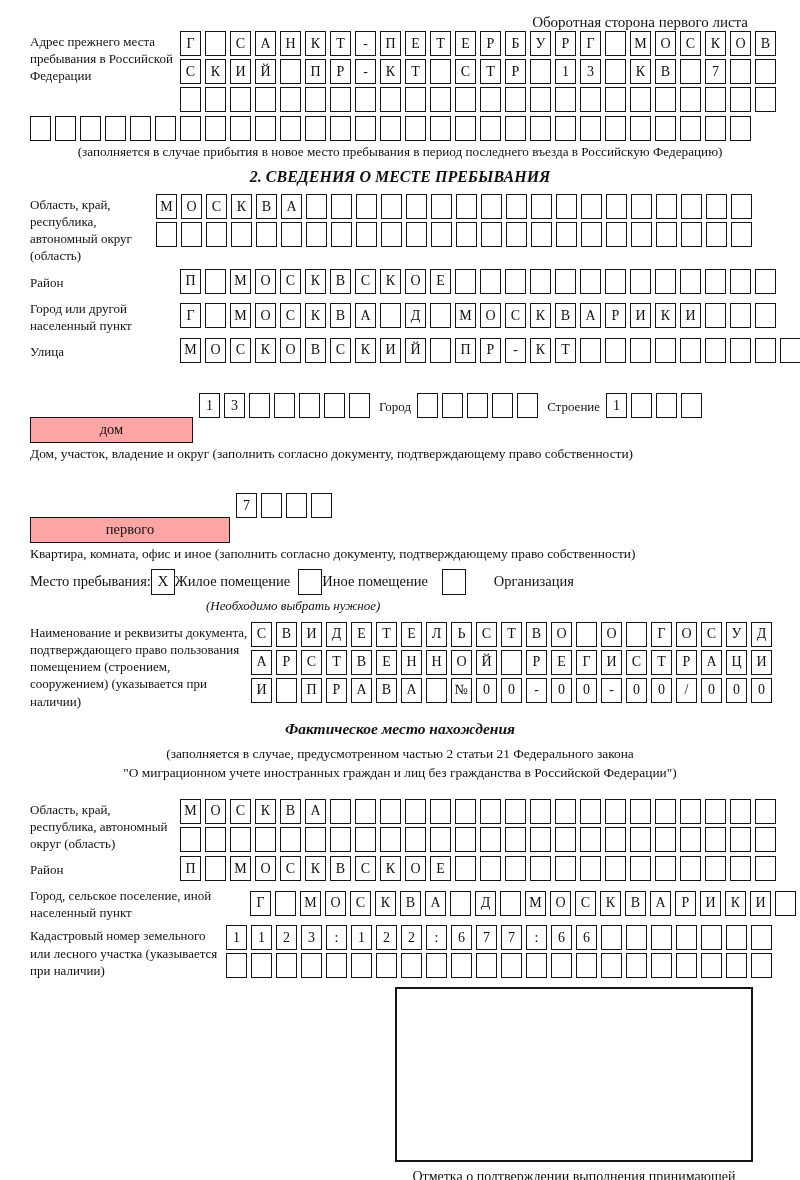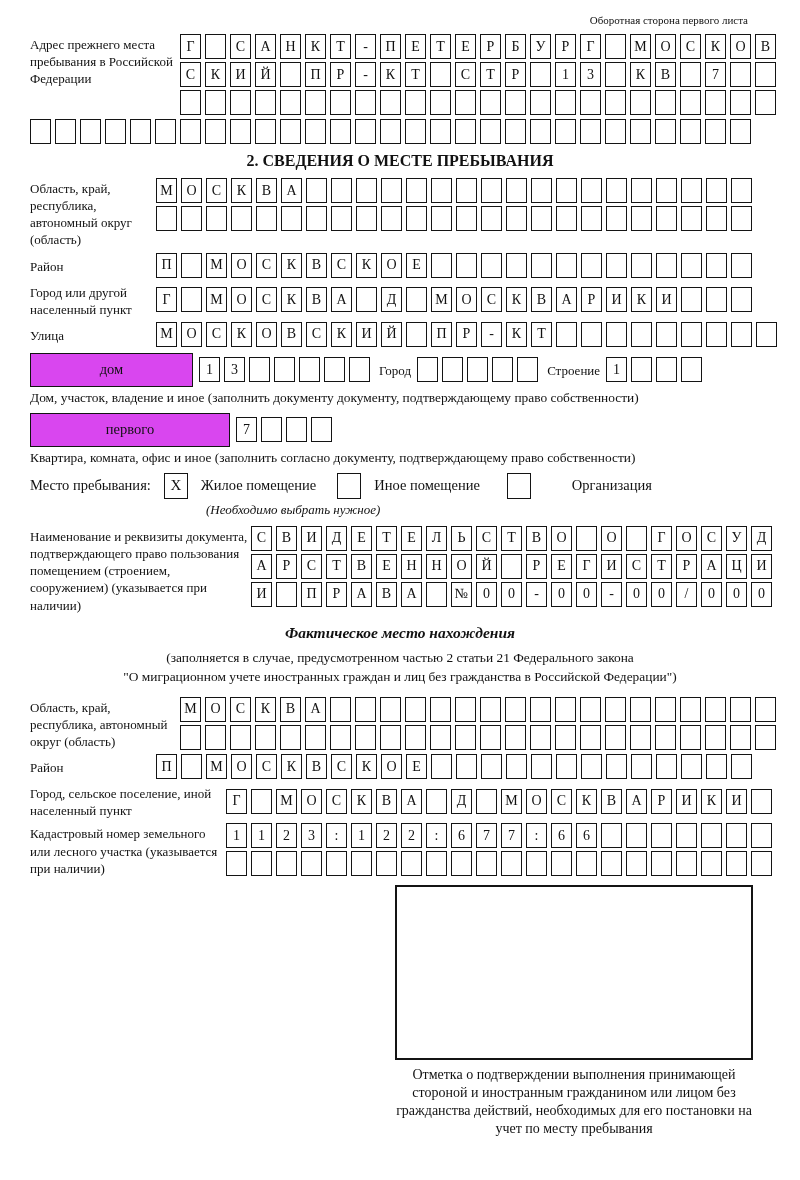--- a/index.html
+++ b/index.html
@@ -4,60 +4,60 @@
 <style>
   * { margin: 0; padding: 0; box-sizing: border-box; }
   html, body { background: #ffffff; }
   body {
     width: 800px;
     font-family: "Liberation Serif", "DejaVu Serif", serif;
     color: #111;
   }
   .page { width: 800px; min-height: 1180px; padding: 14px 30px 10px 30px; background: #fff; }
 
-  .header-note { text-align: right; font-size: 11px; padding-right: 22px; margin-bottom: 8px; }
+  .header-note { text-align: right; font-size: 15px; padding-right: 22px; margin-bottom: 0; }
 
   .frow { display: flex; align-items: flex-start; margin-bottom: 4px; }
-  .frow.center { align-items: center; }
+  .frow.center { align-items: center; gap: 24px; }
   .lbl { font-size: 13px; line-height: 1.32; flex: 0 0 auto; padding-top: 2px; }
   .w145 { width: 150px; }
   .w120 { width: 126px; }
   .w190 { width: 196px; }
   .w215 { width: 221px; }
 
   .boxcol { display: flex; flex-direction: column; gap: 3px; }
   .boxrow { display: flex; gap: 4px; }
   .cbox {
     width: 21px; height: 25px;
     border: 1.7px solid #141414;
     display: inline-flex; align-items: center; justify-content: center;
     font-size: 14px; line-height: 1; background: #fff;
   }
 
   .note-c { text-align: center; font-size: 13.2px; margin: 3px 0 6px 0; }
-  .h2 { text-align: center; font-weight: bold; font-size: 16px; margin: 8px 0 8px 0; }
+  .h2 { text-align: center; font-weight: bold; font-size: 16px; margin: 8px 0 8px 0; font-style: italic; }
   .h3 { text-align: center; font-weight: bold; font-size: 15.5px; margin: 10px 0 6px 0; font-style: italic; }
 
   .bigbox {
-    border: 1.7px solid #141414; height: 34px;
+    border: 1.7px solid #141414; height: 26px;
     display: inline-flex; align-items: center; justify-content: center;
-    font-size: 14.5px; background: #d946ef;
+    font-size: 14.5px; background: #fca5a5; margin-top: 48px;
   }
   .inline-row { display: flex; align-items: center; margin-bottom: 3px; }
   .cap { font-size: 13.4px; margin: 2px 0 7px 0; }
 
   .chk {
     width: 24px; height: 26px; border: 1.7px solid #141414;
     display: inline-flex; align-items: center; justify-content: center;
     font-size: 15px; background: #fff;
   }
-  .stay-line { display: flex; align-items: center; gap: 13px; font-size: 14.5px; margin-top: 6px; }
+  .stay-line { display: flex; align-items: center; gap: 0; font-size: 14.5px; margin-top: 6px; }
   .stay-note { font-size: 13px; margin: 3px 0 8px 176px; font-style: italic; }
 
-  .sub-note { text-align: center; font-size: 13.4px; line-height: 1.45; margin-bottom: 10px; }
+  .sub-note { text-align: center; font-size: 13.4px; line-height: 1.45; margin-bottom: 16px; }
 
   .stamp-wrap { margin-left: 365px; width: 358px; margin-top: 8px; }
   .stamp-box { width: 358px; height: 175px; border: 2px solid #141414; background: #fff; }
   .stamp-caption { text-align: center; font-size: 14px; line-height: 1.3; margin-top: 6px; }
 
   .mt6 { margin-top: 6px; }
   .gap6 { width: 6px; flex: 0 0 6px; }
   .gap8 { width: 9px; flex: 0 0 9px; }
 </style>
 </head>
@@ -174,20 +174,21 @@
       <span class="cbox"></span>
       <span class="cbox"></span>
       <span class="cbox"></span>
       <span class="cbox"></span>
       <span class="cbox"></span>
       <span class="cbox"></span>
       <span class="cbox"></span>
       <span class="cbox"></span>
       <span class="cbox"></span>
     </div>
+  <div class="note-c">(заполняется в случае прибытия в новое место пребывания в период последнего въезда в Российскую Федерацию)</div>
 
   <div class="h2">2. СВЕДЕНИЯ О МЕСТЕ ПРЕБЫВАНИЯ</div>
 
   <div class="frow">
     <div class="lbl w120">Область, край, республика, автономный округ (область)</div>
     <div class="boxcol">
       <div class="boxrow">
           <span class="cbox">М</span>
           <span class="cbox">О</span>
           <span class="cbox">С</span>
@@ -358,21 +359,21 @@
     <span class="gap8"></span>
     <span class="lbl">Строение</span>
     <span class="gap6"></span>
     <span class="boxrow">
         <span class="cbox">1</span>
         <span class="cbox"></span>
         <span class="cbox"></span>
         <span class="cbox"></span>
       </span>
   </div>
-  <div class="cap">Дом, участок, владение и иное (заполнить документу документу, подтверждающему право собственности)</div>
+  <div class="cap">Дом, участок, владение и округ (заполнить согласно документу, подтверждающему право собственности)</div>
 
   <div class="inline-row">
     <span class="bigbox" style="width:200px;">первого</span>
     <span class="gap6"></span>
     <span class="boxrow">
         <span class="cbox">7</span>
         <span class="cbox"></span>
         <span class="cbox"></span>
         <span class="cbox"></span>
       </span>

